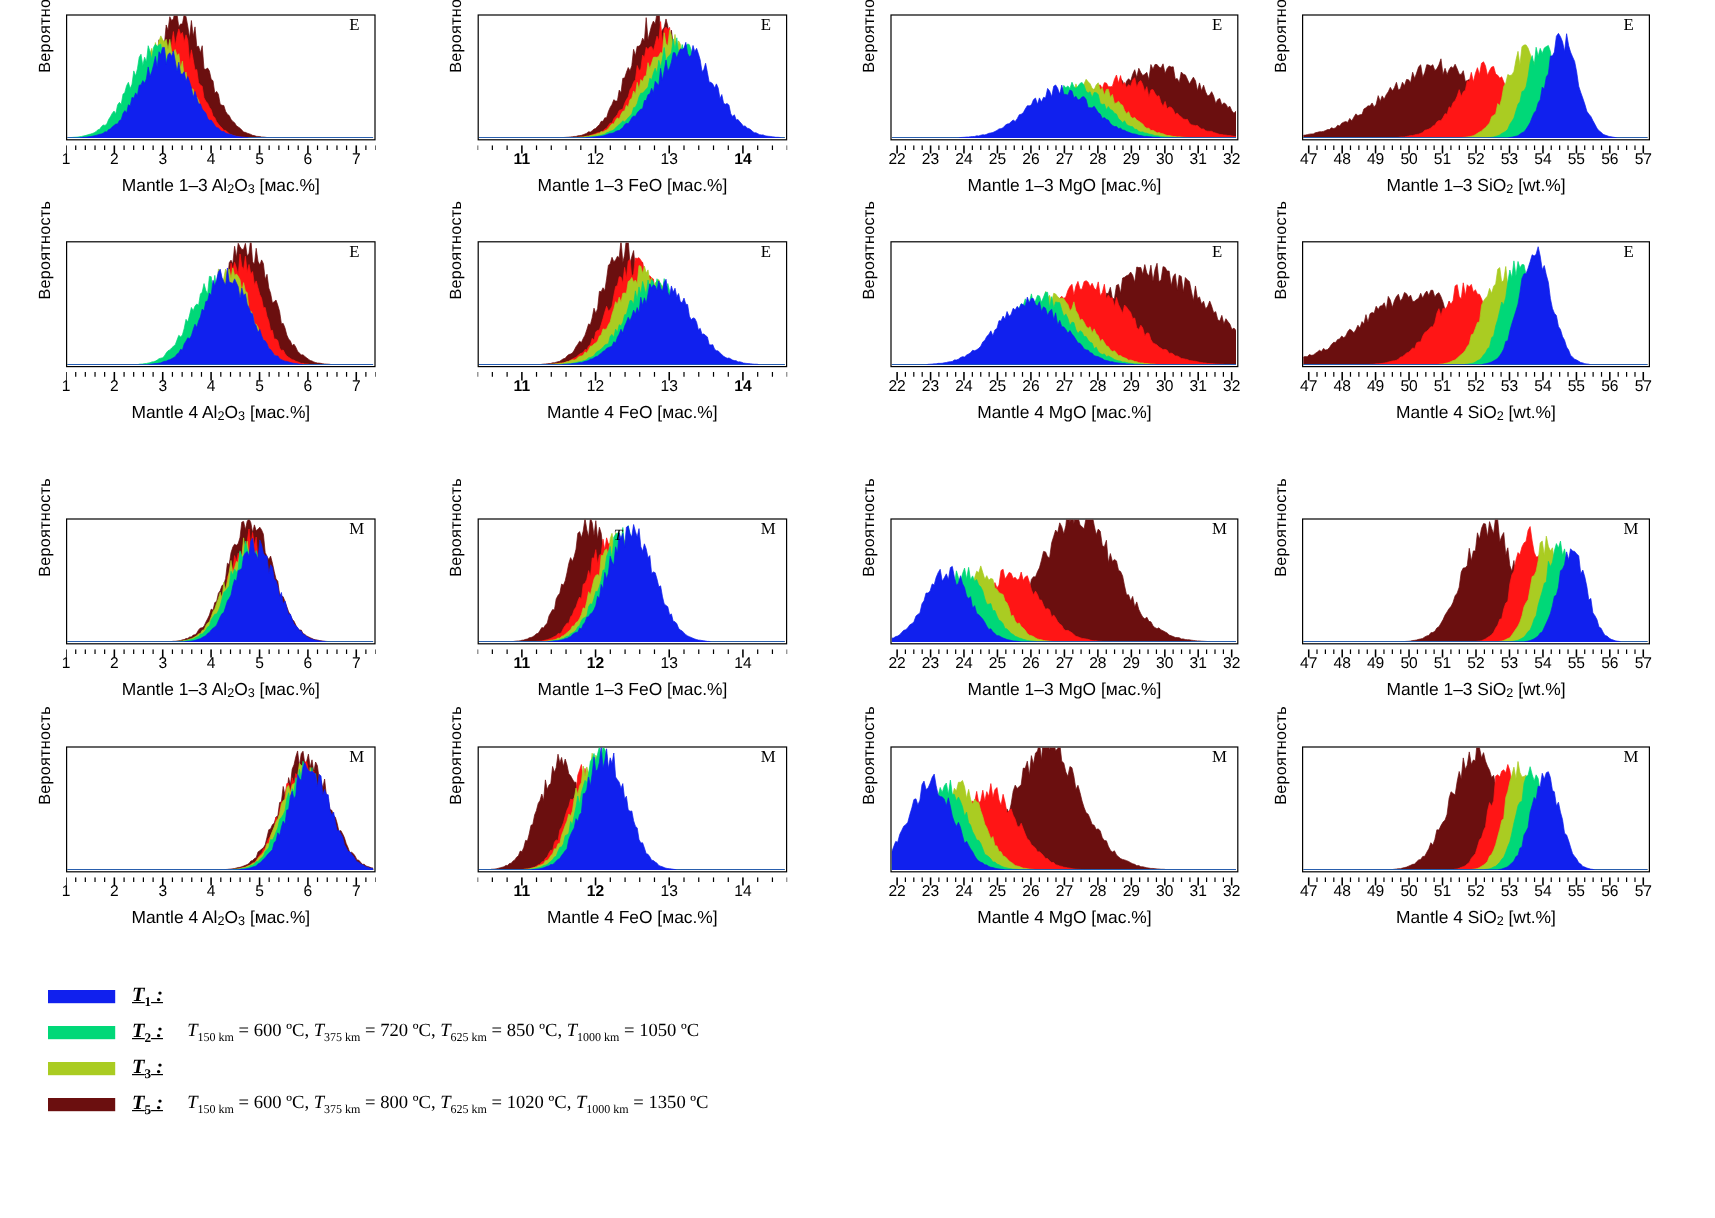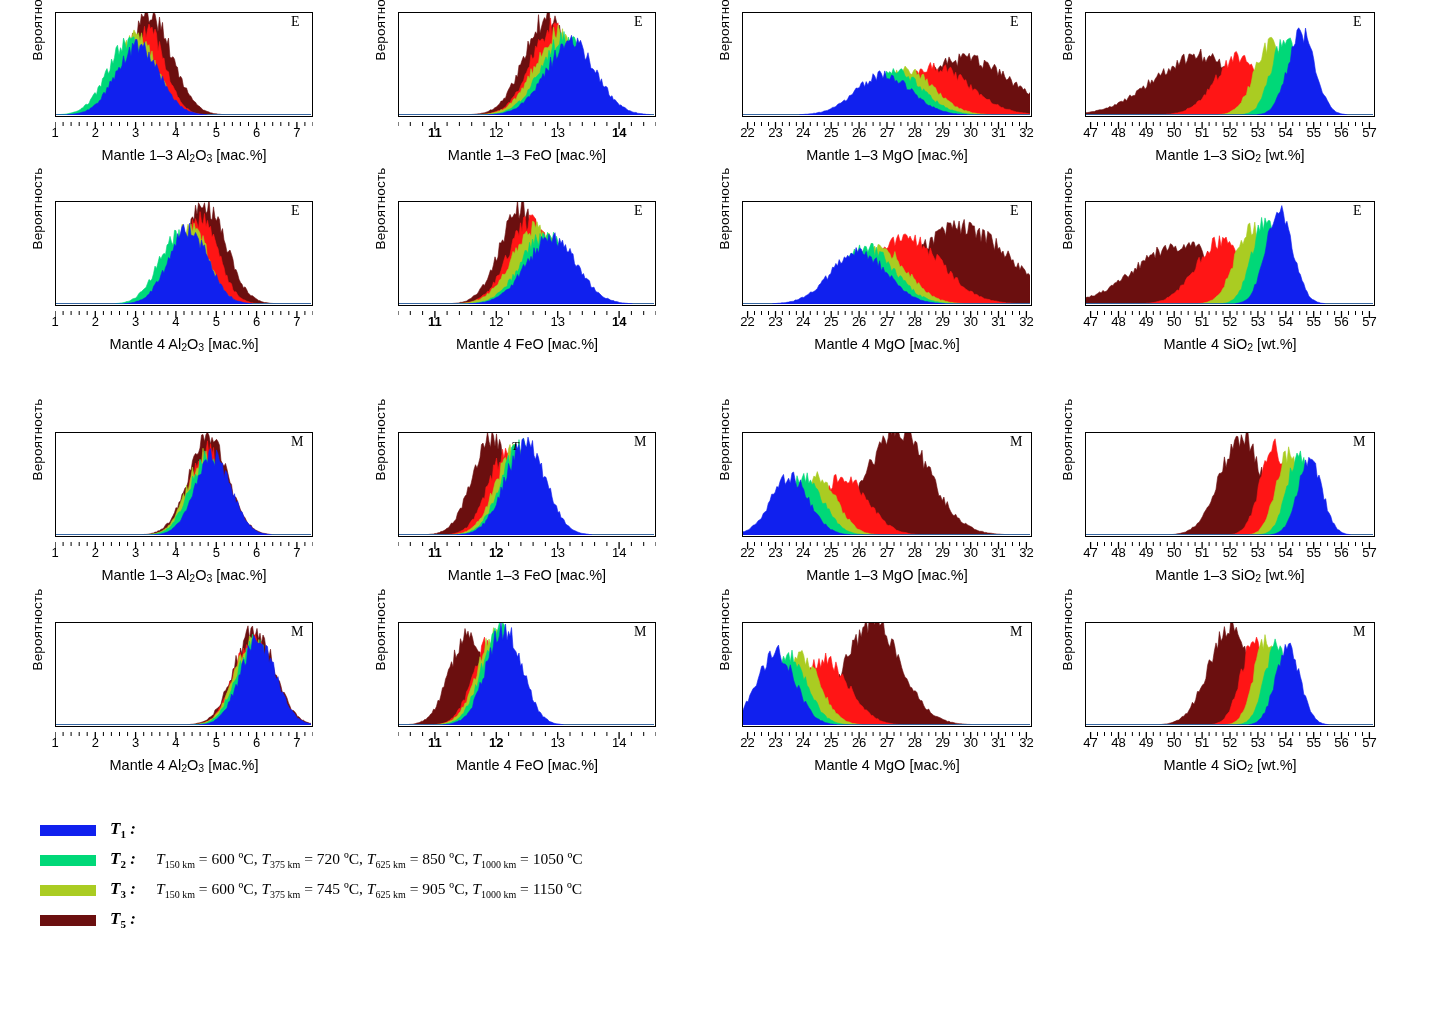--- a/index.html
+++ b/index.html
@@ -23,21 +23,21 @@
   }
   .ticksvg{position:absolute;pointer-events:none;}
   .ticklabels{position:absolute;font-size:13px;font-family:"Liberation Sans",sans-serif;}
   .ticklabels span{position:absolute;transform:translateX(-50%);white-space:nowrap;}
   .ticklabels span.bold{font-weight:bold;}
   .xcaption{position:absolute;text-align:center;font-size:14.5px;white-space:nowrap;}
   .xcaption sub{font-size:10.5px;vertical-align:-2px;}
   .legend{position:absolute;left:40px;top:815px;}
   .legrow{display:flex;align-items:center;height:30px;}
   .swatch{width:56px;height:11px;margin-right:14px;}
-  .legname{font-family:"Liberation Serif",serif;font-style:italic;font-weight:bold;font-size:17px;width:46px;}
+  .legname{font-family:"Liberation Serif",serif;font-style:italic;font-weight:bold;font-size:17px;width:46px;text-decoration:underline;}
   .legname sub{font-size:11px;font-style:normal;font-weight:bold;}
   .legtext{font-family:"Liberation Serif",serif;font-size:15.5px;white-space:nowrap;}
   .legtext i{font-style:italic;}
   .legtext sub{font-size:10px;font-style:normal;}
 </style>
 </head>
 <body>
 
 <div class="grid" id="grid">
     <div class="panel" style="position: absolute; left: 25px; top: 12px; width: 298px; height: 165px;">
@@ -1048,19 +1048,19 @@
       <div class="legname">T<sub>1</sub> :</div>
     </div>
     <div class="legrow">
       <div class="swatch" style="background: rgb(0, 216, 120);"></div>
       <div class="legname">T<sub>2</sub> :</div>
       <div class="legtext"><i>T</i><sub>150 km</sub> = 600 ºC, <i>T</i><sub>375 km</sub> = 720 ºC, <i>T</i><sub>625 km</sub> = 850 ºC, <i>T</i><sub>1000 km</sub> = 1050 ºC</div>
     </div>
     <div class="legrow">
       <div class="swatch" style="background: rgb(170, 204, 34);"></div>
       <div class="legname">T<sub>3</sub> :</div>
-      <div class="legtext"><i>T</i><sub>150 km</sub> = 600 ºC, <i>T</i><sub>375 km</sub> = 745 ºC, <i>T</i><sub>625 km</sub> = 905 ºC, <i>T</i><sub>1000 km</sub> = 1150 ºC</div>
     </div>
     <div class="legrow">
       <div class="swatch" style="background: rgb(107, 15, 15);"></div>
       <div class="legname">T<sub>5</sub> :</div>
+      <div class="legtext"><i>T</i><sub>150 km</sub> = 600 ºC, <i>T</i><sub>375 km</sub> = 800 ºC, <i>T</i><sub>625 km</sub> = 1020 ºC, <i>T</i><sub>1000 km</sub> = 1350 ºC</div>
     </div>
   </div>
 
 </body></html>

